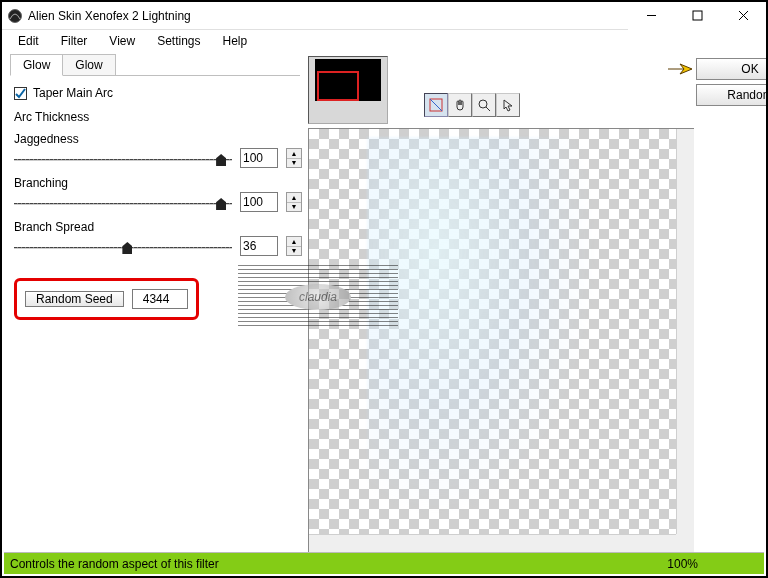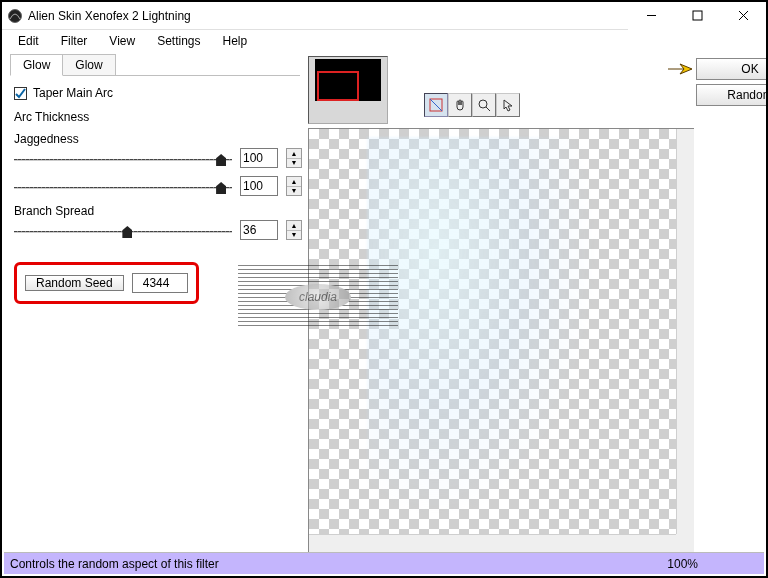--- a/index.html
+++ b/index.html
@@ -76,21 +76,21 @@
 .scrollbar-h { position: absolute; left: 0; right: 18px; bottom: 0; height: 18px; background: #efefef; border-top: 1px solid #cfcfcf; }
 .scrollbar-corner { position: absolute; right: 0; bottom: 0; width: 18px; height: 18px; background: #efefef; }
 
 
 .right-panel { width: 70px; padding: 4px 6px 0 2px; }
 .dlg-btn { width: 72px; height: 22px; border: 1px solid #888; background: linear-gradient(#fff,#e5e5e5); margin-bottom: 4px; font-size: 12px; display: flex; align-items: center; justify-content: center; padding-left: 36px; }
 .ok-wrap { position: relative; }
 .hand { position: absolute; left: -30px; top: 2px; width: 28px; height: 18px; }
 
 
-.statusbar { position: absolute; left: 2px; right: 2px; bottom: 2px; height: 22px; border-top: 1px solid #bbb; display: flex; align-items: center; padding: 0 6px; font-size: 12px; background: #c4b5fd; }
+.statusbar { position: absolute; left: 2px; right: 2px; bottom: 2px; height: 22px; border-top: 1px solid #bbb; display: flex; align-items: center; padding: 0 6px; font-size: 12px; background: #84cc16; }
 .statusbar .status-fill { flex: 1; }
 .statusbar .zoom { margin-right: 60px; }
 
 
 .watermark {
   position: absolute; left: 236px; top: 263px; width: 160px; height: 64px;
   pointer-events: none; opacity: .55;
   background: repeating-linear-gradient(to bottom, #222 0 1px, transparent 1px 4px);
   display: flex; align-items: center; justify-content: center;
   font-style: italic; color: #000; font-family: Georgia, serif; font-size: 18px;
@@ -167,20 +167,21 @@
         </div>
         <input class="num-input" value="100" style="">
         <div class="spin">
             <div>▲</div>
             <div>▼</div>
           </div>
       </div>
     </div>
 
     <div class="slider-group">
+      <div class="label">Branching</div>
       <div class="slider-row">
         <div class="track-wrap">
           <div class="track"></div>
             <div class="thumb" style="left:95%"></div>
         </div>
         <input class="num-input" value="100" style="">
         <div class="spin">
             <div>▲</div>
             <div>▼</div>
           </div>

